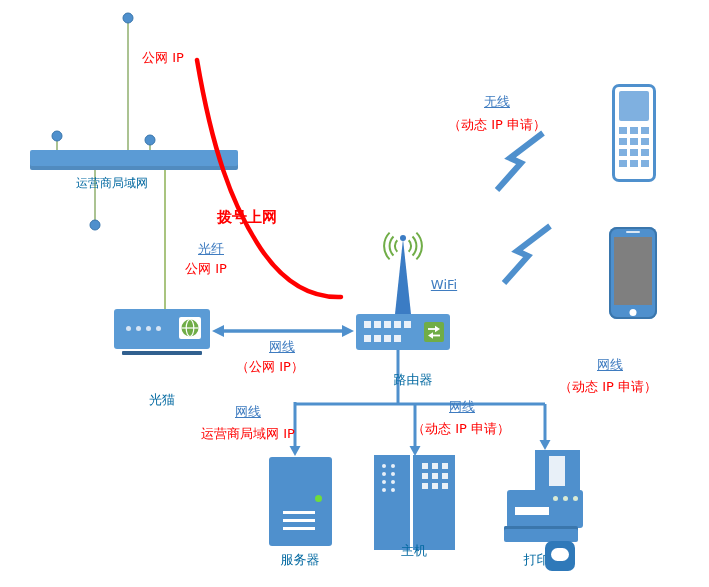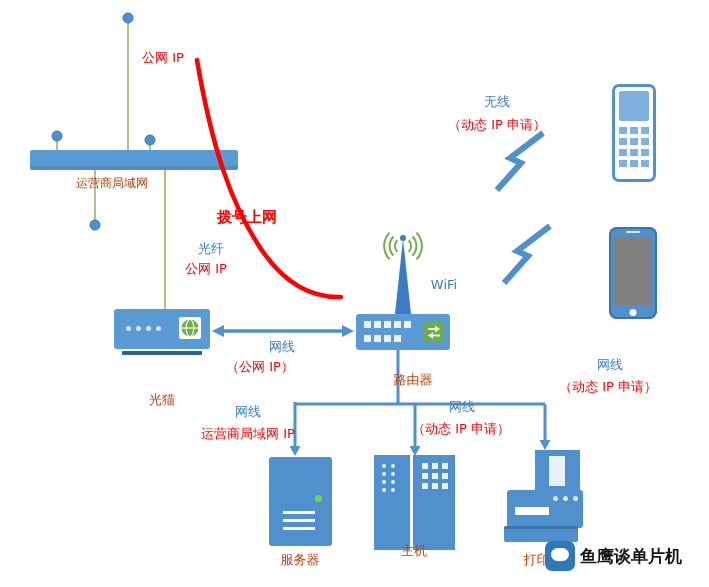--- a/index.html
+++ b/index.html
@@ -6,23 +6,23 @@
   .stage {
     position:relative; width:709px; height:587px; background:#ffffff; overflow:hidden;
     font-family:"DejaVu Sans","Liberation Sans",sans-serif;
   }
   .layer { position:absolute; left:0; top:0; }
   .z0 { z-index:0; } .z4 { z-index:4; }
 
   .label { position:absolute; z-index:3; font-size:13px; line-height:1.25;
            white-space:nowrap; transform:translateX(-50%); text-align:center; }
   .label-left { position:absolute; z-index:3; white-space:nowrap; }
-  .blue { color:#3f7cc0; }
+  .blue { color:#3f7cc0;text-decoration:underline; }
   .red  { color:#ff0000; }
-  .dark { color:#c2410c; }
+  .dark { color:#0369a1; }
   .bold { font-weight:bold; }
   .sz12 { font-size:12px; } .sz15 { font-size:15px; }
 
   .dev { position:absolute; z-index:2; }
 
   
   .busbar { left:30px; top:150px; width:208px; height:20px; background:#5b9bd5;
             border-radius:2px; box-shadow: inset 0 -4px 0 rgba(0,0,0,.10); }
 
   
@@ -238,38 +238,37 @@
     <span class="pb-paper"></span>
   </div>
   <div class="dev printer-tray"></div>
 
   <div class="label red" style="left:163px;top:50px">公网 IP</div>
   <div class="label dark sz12" style="left:112px;top:176px">运营商局域网</div>
   <div class="label red bold sz15" style="left:247px;top:208px">拨号上网</div>
   <div class="label blue" style="left:211px;top:241px">光纤</div>
   <div class="label red" style="left:206px;top:261px">公网 IP</div>
   <div class="label blue" style="left:282px;top:339px">网线</div>
-  <div class="label red" style="left:260px;top:359px">（公网 IP）</div>
+  <div class="label red" style="left:270px;top:359px">（公网 IP）</div>
   <div class="label dark" style="left:162px;top:392px">光猫</div>
   <div class="label dark" style="left:413px;top:372px">路由器</div>
   <div class="label blue" style="left:444px;top:277px">WiFi</div>
   <div class="label blue" style="left:497px;top:94px">无线</div>
   <div class="label red" style="left:497px;top:117px">（动态 IP 申请）</div>
   <div class="label blue" style="left:610px;top:357px">网线</div>
   <div class="label red" style="left:608px;top:379px">（动态 IP 申请）</div>
   <div class="label blue" style="left:248px;top:404px">网线</div>
   <div class="label red" style="left:248px;top:426px">运营商局域网 IP</div>
   <div class="label blue" style="left:462px;top:399px">网线</div>
   <div class="label red" style="left:461px;top:421px">（动态 IP 申请）</div>
   <div class="label dark" style="left:300px;top:552px">服务器</div>
   <div class="label dark" style="left:414px;top:543px">主机</div>
   <div class="label dark" style="left:543px;top:552px">打印机</div>
 
   <div class="wm-icon">
     <span class="wm-bubble"></span>
   </div>
-  <div class="label-left wm-text">鱼鹰谈单片机</div>
 
   <svg class="layer z4" width="709" height="587" viewBox="0 0 709 587" style="pointer-events:none">
     <path d="M197 60 C212 148 231 204 261 249 C284 283 311 298 341 297" stroke="#ff0000" stroke-width="4.5" fill="none" stroke-linecap="round"></path>
   </svg>
 
 </div>
 
 </body></html>

